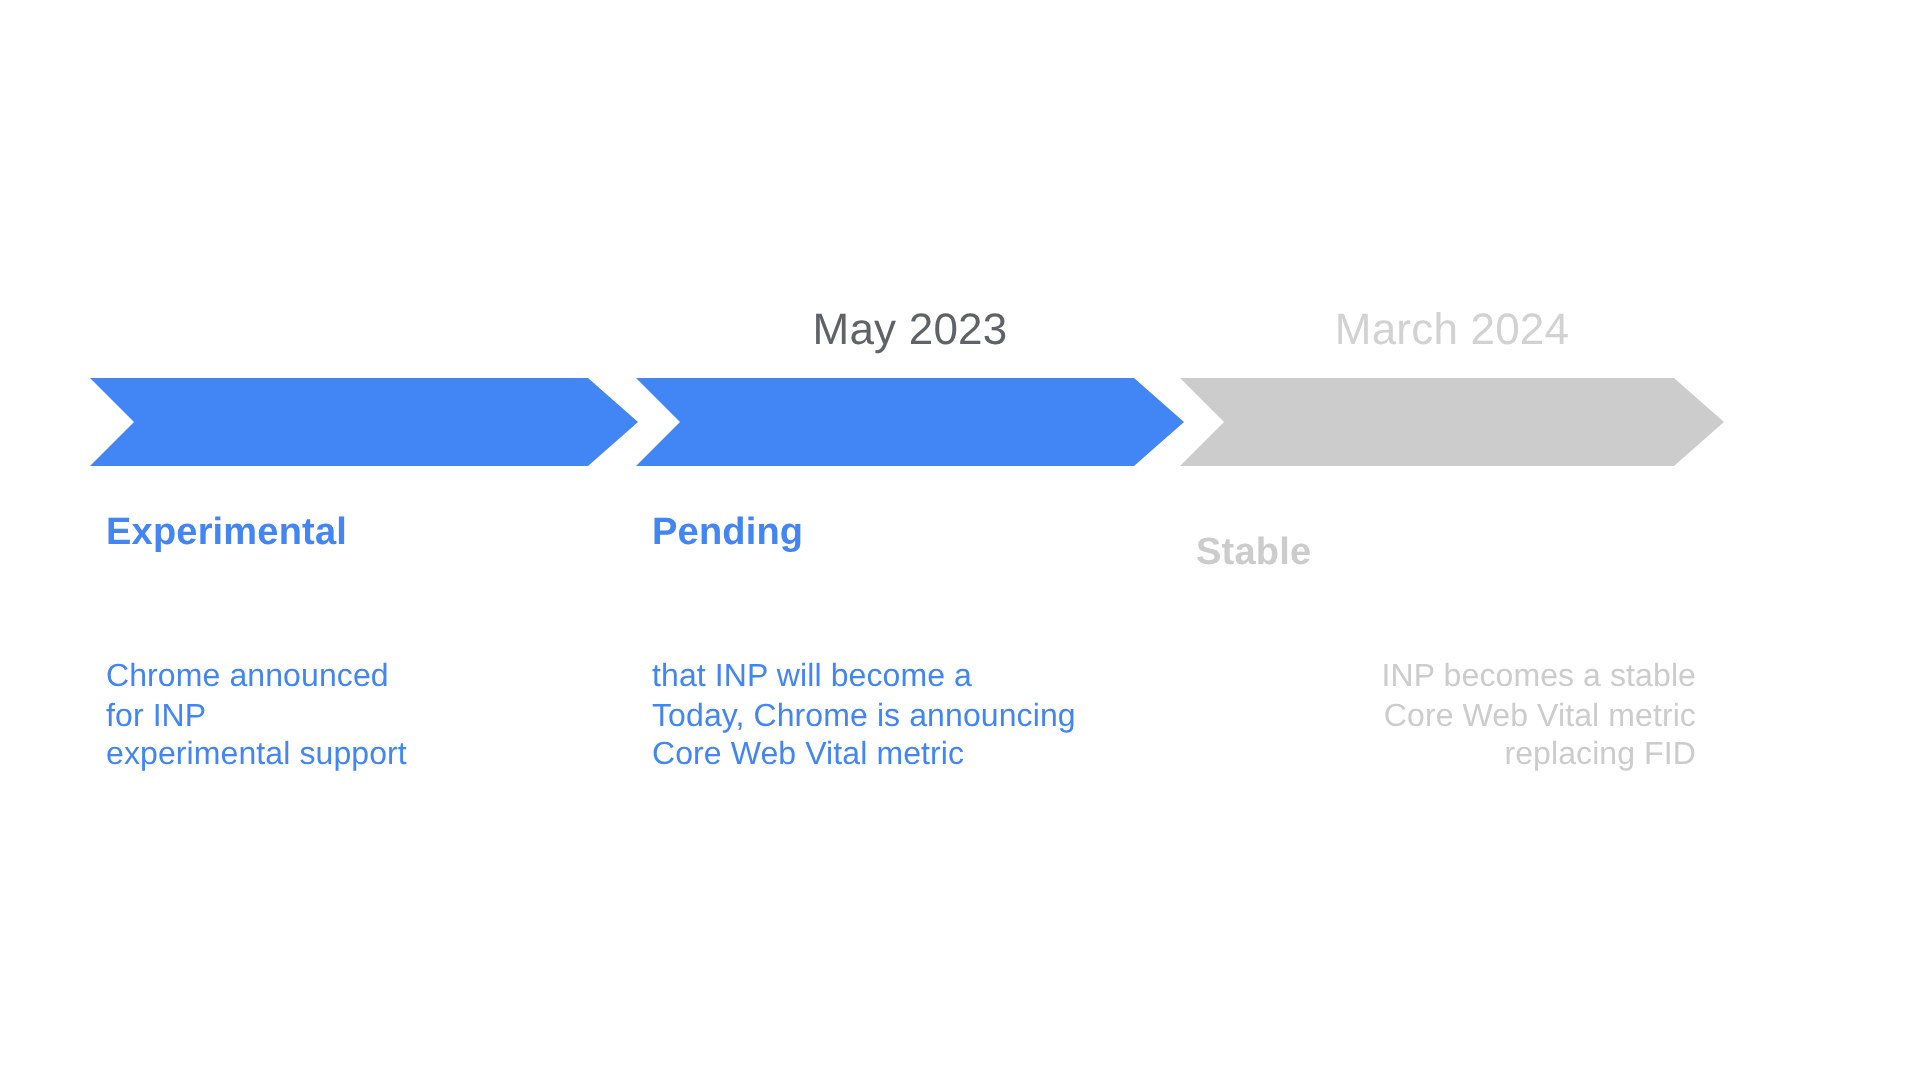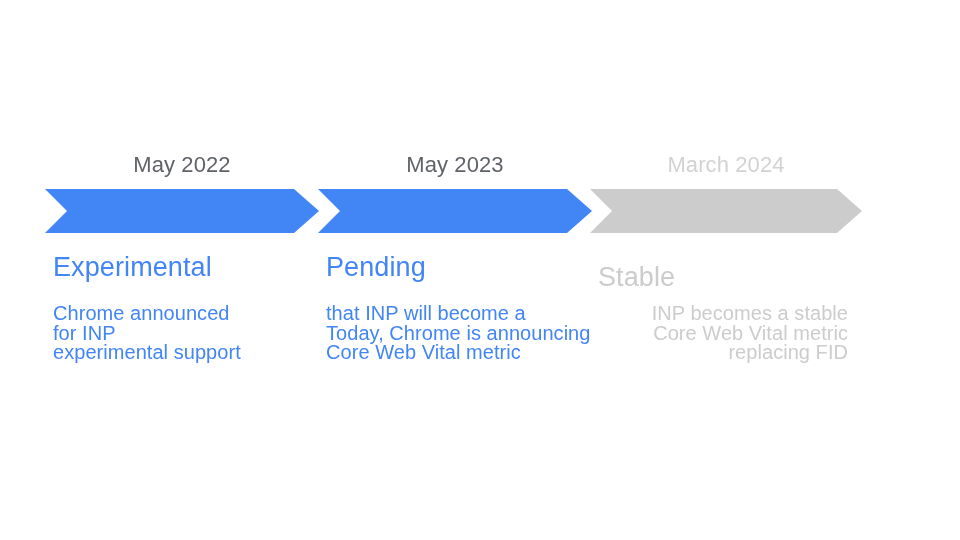--- a/index.html
+++ b/index.html
@@ -69,54 +69,53 @@
   }
   .seg-1 .arrow,
   .seg-2 .arrow { background: #4285f4; }
   .seg-3 .arrow { background: #cccccc; }
 
   
   .status-title {
     position: absolute;
     top: 253px;
     left: 8px;
-    font-size: 27px;
+    font-size: 19px;
     line-height: 28px;
-    font-weight: 400;
+    font-weight: 700;
     letter-spacing: 0.1px;
     white-space: nowrap;
   }
   .seg-1 .status-title,
   .seg-2 .status-title { color: #4285f4; }
   .seg-3 .status-title { color: #cccccc; margin-top: 10px; }
 
   
   .status-desc {
     position: absolute;
-    top: 304px;
+    top: 329px;
     left: 8px;
     width: 250px;
-    font-size: 20px;
+    font-size: 16px;
     line-height: 19.5px;
     font-weight: 400;
     letter-spacing: 0.05px;
   }
   .seg-1 .status-desc,
   .seg-2 .status-desc { color: #4285f4; }
   .seg-3 .status-desc { color: #cccccc; text-align: right; }
 
   .status-desc .desc-line { display: block; white-space: nowrap; }
 </style>
 </head>
 <body>
 
 <div id="canvas">
 
   <div class="segment seg-1">
-    <div class="date-label">May 2022</div>
     <div class="arrow"></div>
     <div class="status-title">Experimental</div>
     <div class="status-desc">
       <span class="desc-line">Chrome announced</span>
       <span class="desc-line">for INP</span>
       <span class="desc-line">experimental support</span>
     </div>
   </div>
 
   <div class="segment seg-2">

